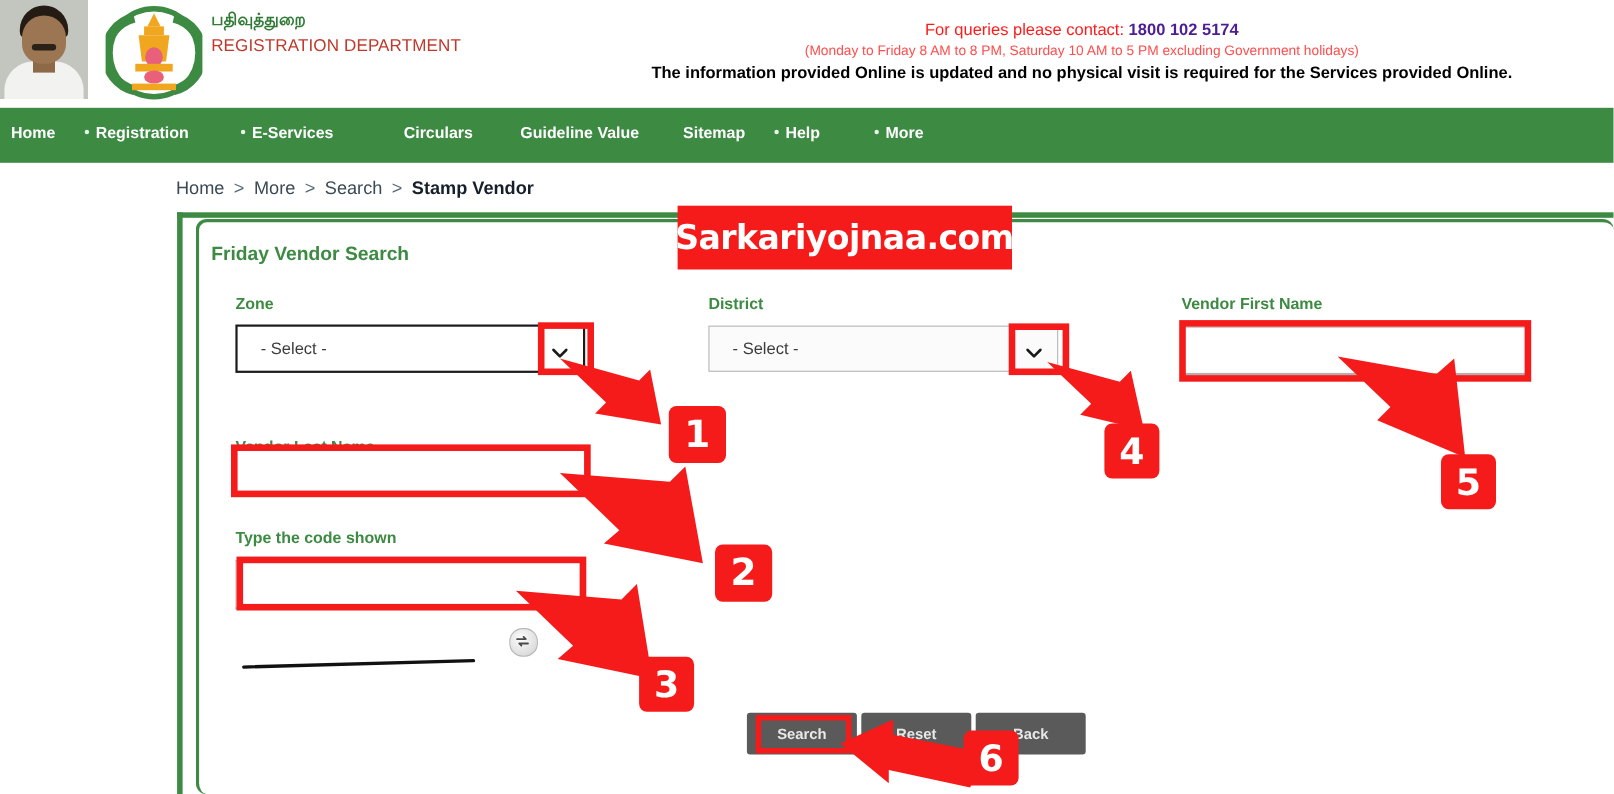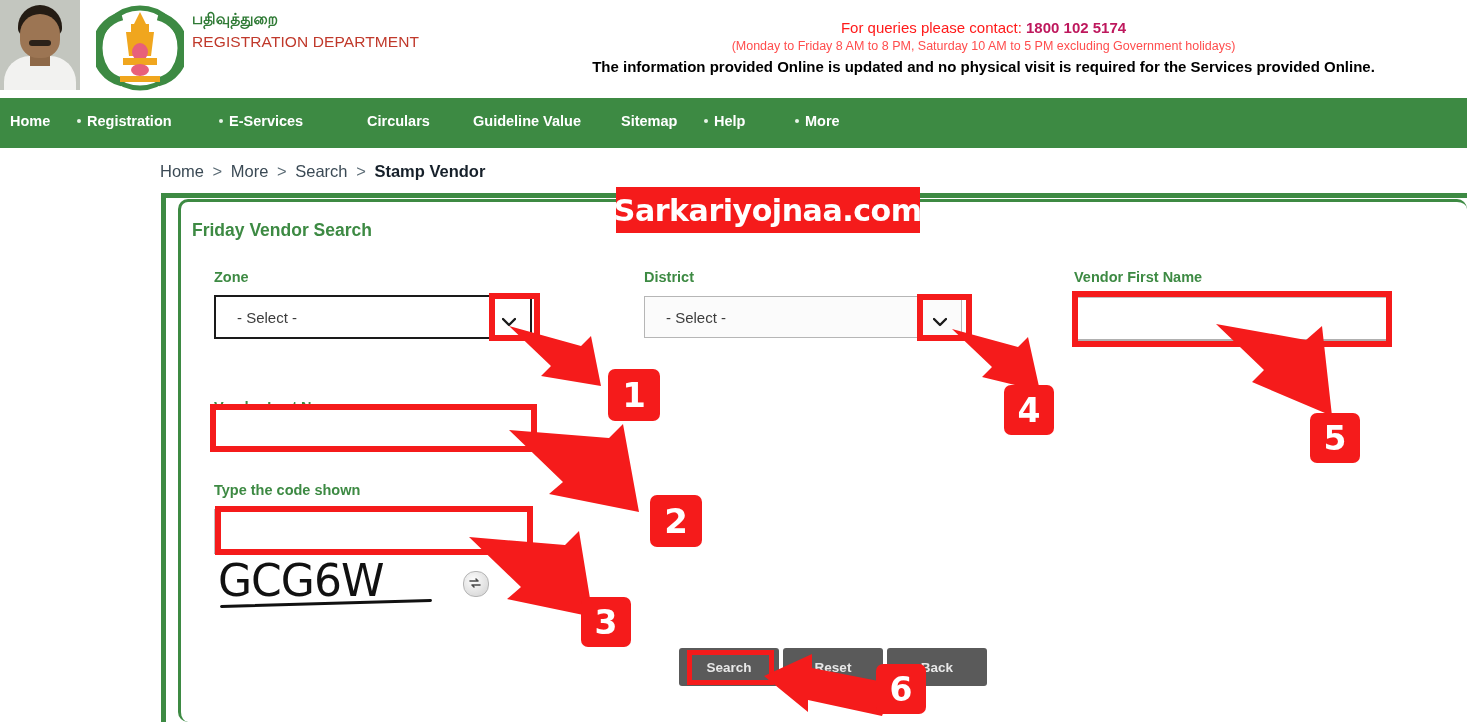--- a/index.html
+++ b/index.html
@@ -76,21 +76,21 @@
   }
 
   .contact-line1 {
     position: absolute;
     left: 500px; top: 19px;
     width: 967px;
     text-align: center;
     font-size: 15px;
     color: #ff1a1a;
   }
-  .contact-line1 b { color:#be185d; font-weight:700; }
+  .contact-line1 b { color:#4c1d95; font-weight:700; }
   .contact-line2 {
     position: absolute;
     left: 500px; top: 39px;
     width: 967px;
     text-align: center;
     font-size: 12.5px;
     color: #ff4d4d;
   }
   .contact-line3 {
     position: absolute;
@@ -167,21 +167,21 @@
     left: 192px; top: 220px;
     font-size: 17.5px;
     font-weight: 700;
     color: #3d8a43;
   }
 
   
   .watermark {
     position: absolute;
     left: 616px; top: 187px;
-    width: 304px; height: 46px;
+    width: 304px; height: 58px;
     background: #f51b1b;
     display: flex;
     align-items: center;
     justify-content: center;
   }
   .watermark span {
     color: #ffffff;
     font-size: 31px;
     font-weight: 700;
     font-family: "DejaVu Sans", sans-serif;
@@ -422,21 +422,20 @@
         <path d="M1 1.5 L7 7.5 L13 1.5" fill="none" stroke="#1a1a1a" stroke-width="2.4" stroke-linecap="round" stroke-linejoin="round"></path>
       </svg>
   </span>
 </div>
 
 <div class="txt-box txt-first"></div>
 <div class="txt-box txt-last"></div>
 <div class="txt-box txt-code"></div>
 
 <div class="captcha">
-  <div class="code">GCG6W</div>
   <div class="strike"></div>
 </div>
 <div class="refresh-icon">
   <svg width="14" height="14" viewBox="0 0 14 14">
     <path d="M2 5 H10 L8 3" fill="none" stroke="#4a4a4a" stroke-width="1.6" stroke-linecap="round" stroke-linejoin="round"></path>
     <path d="M12 9 H4 L6 11" fill="none" stroke="#4a4a4a" stroke-width="1.6" stroke-linecap="round" stroke-linejoin="round"></path>
   </svg>
 </div>
 
 <div class="btn btn-search">

